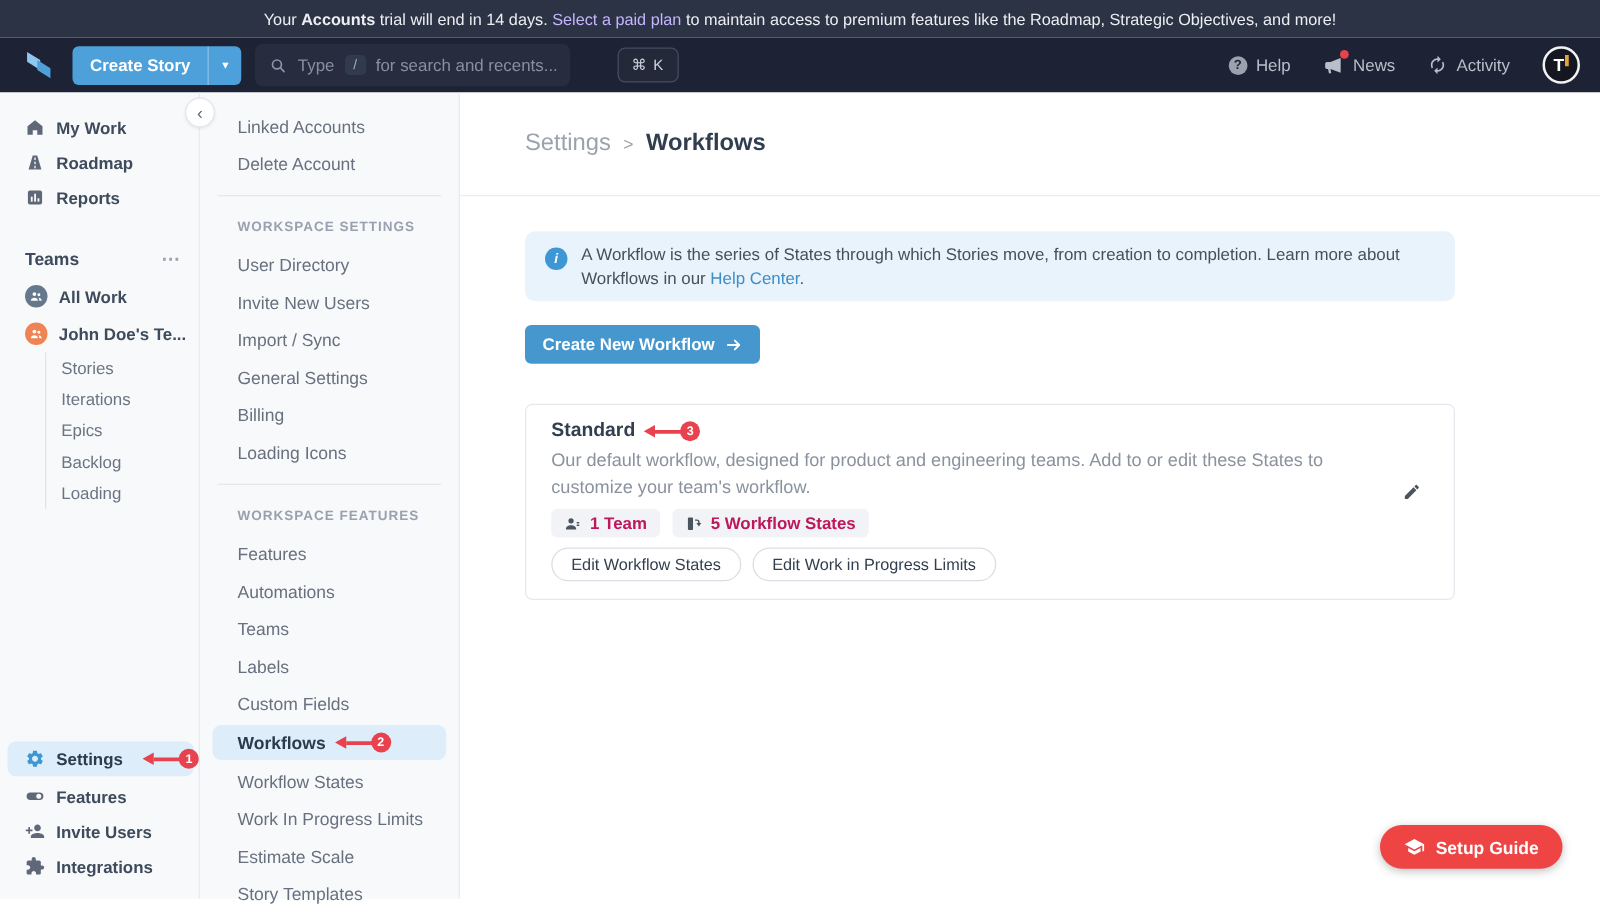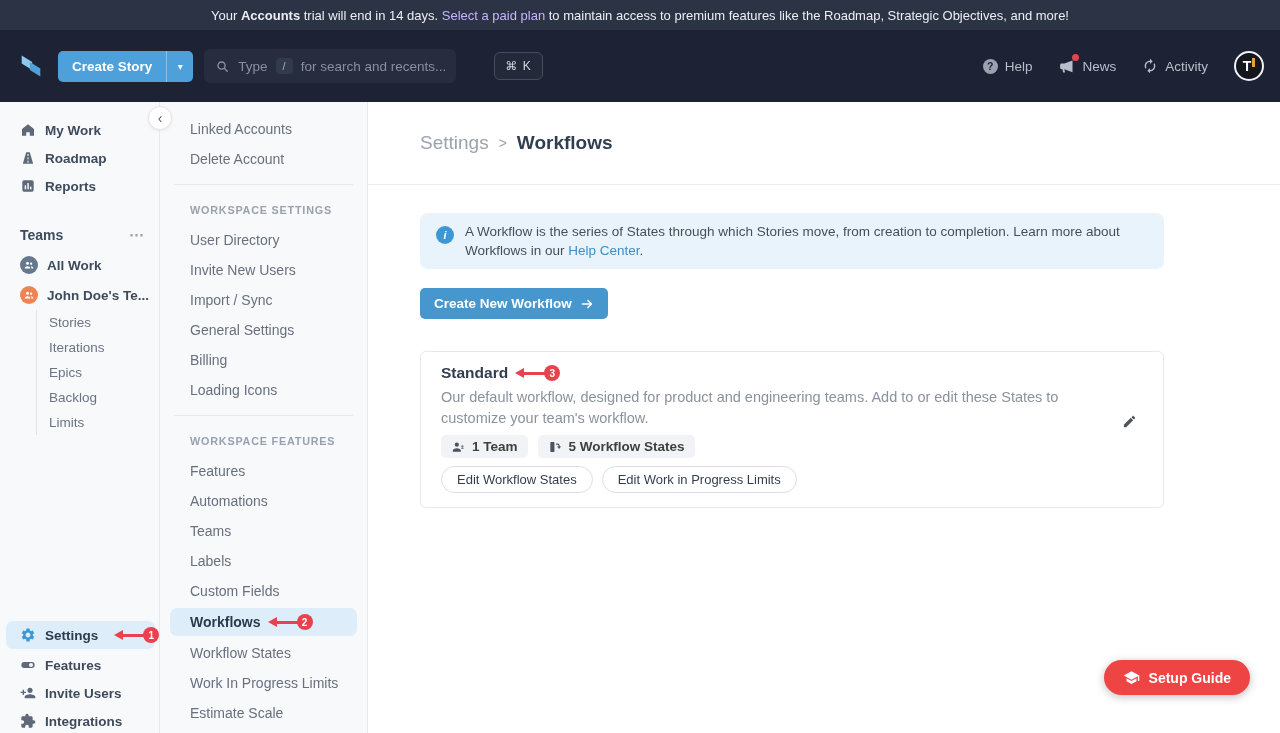--- a/index.html
+++ b/index.html
@@ -7,21 +7,21 @@
   .app { width:1280px; height:733px; position:relative; overflow:hidden; background:#fff; }
 
   
   .banner { height:30px; background:#2c3344; color:#eceef3; font-size:13px;
             display:flex; align-items:center; justify-content:center; }
   .banner span { white-space:pre; }
   .banner .b-bold { font-weight:700; }
   .banner .b-link { color:#c4b5fd; cursor:pointer; }
 
   
-  .header { height:72px; background:#1d2334; display:flex; align-items:center; padding:0 16px; }
+  .header { height:44px; background:#1d2334; display:flex; align-items:center; padding:0 16px; }
   .logo { width:30px; height:30px; margin-right:12px; display:flex; align-items:center; justify-content:center; }
   .cs-btn { display:flex; background:#4da0d9; border-radius:5px; overflow:hidden; cursor:pointer; }
   .cs-main { padding:8px 14px; color:#fff; font-weight:700; font-size:13.5px; }
   .cs-caret { width:27px; display:flex; align-items:center; justify-content:center;
               border-left:1px solid rgba(255,255,255,.35); color:#fff; font-size:10px; }
   .search { margin-left:11px; width:252px; height:34px; background:#272d3f; border-radius:6px;
             display:flex; align-items:center; padding:0 11px; gap:8px; cursor:text; }
   .search svg { flex:none; }
   .s-type, .s-ph { color:#87909f; font-size:13.5px; white-space:nowrap; }
   .s-slash { background:#323a4d; border-radius:4px; font-size:11px; color:#a6aebc; padding:2px 7px; }
@@ -98,21 +98,21 @@
   .create-btn { margin-top:19px; background:#4697ce; border:none; color:#fff; border-radius:5px;
                 padding:8px 14px; font-size:13.5px; font-weight:700; font-family:inherit;
                 display:inline-flex; align-items:center; gap:8px; cursor:pointer; }
   .card { margin-top:32px; width:744px; border:1px solid #e6e8ed; border-radius:6px; background:#fff;
           padding:11px 20px 14px; position:relative; }
   .card-title-row { display:flex; align-items:center; }
   .card-title { font-size:15.5px; font-weight:700; color:#333f4e; line-height:20px; }
   .card-desc { margin-top:4px; font-size:14.5px; color:#8a929e; line-height:21px; width:662px; }
   .badge-row { margin-top:6px; display:flex; gap:10px; }
   .badge { background:#f2f3f6; border-radius:5px; padding:4px 10px; display:inline-flex; align-items:center; gap:7px;
-           font-size:13.5px; font-weight:700; color:#404040; }
+           font-size:13.5px; font-weight:700; color:#be185d; }
   .badge .ic { color:#4a5360; display:flex; }
   .btn-row { margin-top:8px; display:flex; gap:9px; }
   .card-btn { background:#fff; border:1px solid #dadee4; border-radius:15px; padding:5px 15px;
               font-size:13px; font-weight:400; color:#333f4e; font-family:inherit; cursor:pointer; }
   .pencil { position:absolute; right:26px; top:62px; color:#4d545e; cursor:pointer; }
 
   .setup-guide { position:absolute; right:30px; bottom:38px; background:#ef4444; border-radius:20px;
                  padding:9px 19px; display:flex; align-items:flex-end; gap:9px; color:#fff; font-weight:700;
                  font-size:14px; box-shadow:0 2px 8px rgba(0,0,0,.25); cursor:pointer; }
 </style>
@@ -240,21 +240,21 @@
               <path d="M15.6 14.4c2.5.2 4.9 1.5 4.9 3.8v.8h-3.6c0-1.8-.4-3.4-1.3-4.6z"></path>
             </svg>
         </span>
         <span class="ellip">John Doe's Te...</span>
       </div>
       <div class="sub-list">
         <div class="sub-item">Stories</div>
         <div class="sub-item">Iterations</div>
         <div class="sub-item">Epics</div>
         <div class="sub-item">Backlog</div>
-        <div class="sub-item">Limits</div>
+        <div class="sub-item">Loading</div>
       </div>
 
       <div class="sb1-bottom">
         <div class="settings-pill">
           <span class="ic">
             <svg width="16" height="16" viewBox="0 0 24 24" fill="currentColor">
                 <path d="M19.14 12.94c.04-.3.06-.61.06-.94 0-.32-.02-.64-.07-.94l2.03-1.58c.18-.14.23-.41.12-.61l-1.92-3.32c-.12-.22-.37-.29-.59-.22l-2.39.96c-.5-.38-1.03-.7-1.62-.94l-.36-2.54c-.04-.24-.24-.41-.48-.41h-3.84c-.24 0-.43.17-.47.41l-.36 2.54c-.59.24-1.13.57-1.62.94l-2.39-.96c-.22-.08-.47 0-.59.22L2.74 8.87c-.12.21-.08.47.12.61l2.03 1.58c-.05.3-.09.63-.09.94s.02.64.07.94l-2.03 1.58c-.18.14-.23.41-.12.61l1.92 3.32c.12.22.37.29.59.22l2.39-.96c.5.38 1.03.7 1.62.94l.36 2.54c.05.24.24.41.48.41h3.84c.24 0 .44-.17.47-.41l.36-2.54c.59-.24 1.13-.56 1.62-.94l2.39.96c.22.08.47 0 .59-.22l1.92-3.32c.12-.22.07-.47-.12-.61l-2.01-1.58zM12 15.6c-1.98 0-3.6-1.62-3.6-3.6s1.62-3.6 3.6-3.6 3.6 1.62 3.6 3.6-1.62 3.6-3.6 3.6z"></path>
               </svg>
           </span>
           <span class="lbl">Settings</span>

